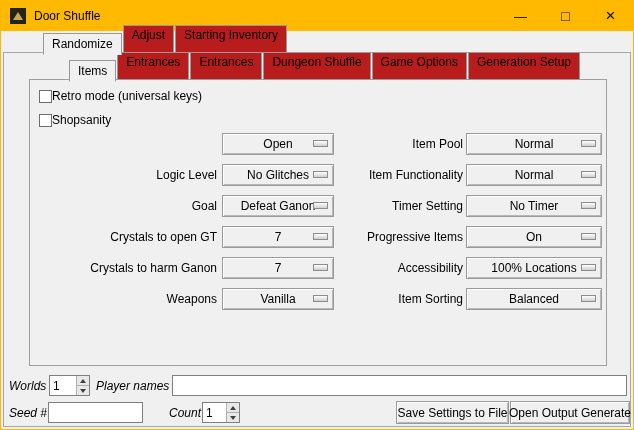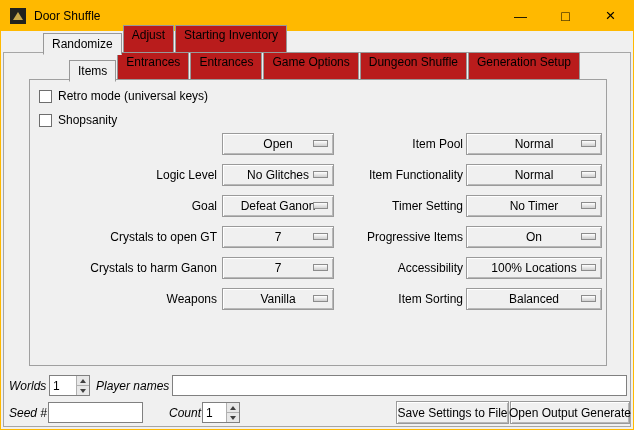--- a/index.html
+++ b/index.html
@@ -41,21 +41,21 @@
   .outer-content {
     position:absolute; left:2px; right:2px; top:51px; bottom:2px;
     background:#f0f0f0; border:1px solid #a6a6a6; z-index:1;
   }
   .tabbar.inner { left:25px; top:5px; height:22px;padding-left:40px; }
   .inner-frame {
     position:absolute; left:25px; top:26px; width:578px; height:287px;
     border:1px solid #a0a0a0; background:#f0f0f0;
   }
   
-  .cbrow { position:absolute; left:9px; display:flex; align-items:center; gap:6px; height:16px; }
+  .cbrow { position:absolute; left:9px; display:flex; align-items:center; height:16px; }
   .cb { width:13px; height:13px; background:#fff; border:1px solid #6e6e6e; flex:none; }
   
   .drow { position:absolute; left:0; right:0; height:22px; }
   .dlabel { position:absolute; top:0; height:22px; line-height:22px; text-align:right; white-space:nowrap; }
   .dlabel.l { left:0; width:187px; }
   .dlabel.r { left:316px; width:117px; }
   .dbtn {
     position:absolute; top:0; height:22px; background:#f0f0f0;
     border:1px solid #9a9a9a;
     box-shadow: inset 1px 1px 0 #ffffff, inset -1px -1px 0 #b8b8b8;
@@ -110,22 +110,22 @@
     <div class="tab">Adjust</div>
     <div class="tab">Starting Inventory</div>
   </div>
 
   <div class="outer-content">
 
     <div class="tabbar inner">
       <div class="tab selected">Items</div>
       <div class="tab">Entrances</div>
       <div class="tab">Entrances</div>
+      <div class="tab">Dungeon Shuffle</div>
       <div class="tab">Game Options</div>
-      <div class="tab">Dungeon Shuffle</div>
       <div class="tab">Generation Setup</div>
     </div>
 
     <div class="inner-frame">
 
       <div class="cbrow" style="top:8px">
         <span class="cb"></span>
         <span>Retro mode (universal keys)</span>
       </div>
       <div class="cbrow" style="top:32px">

